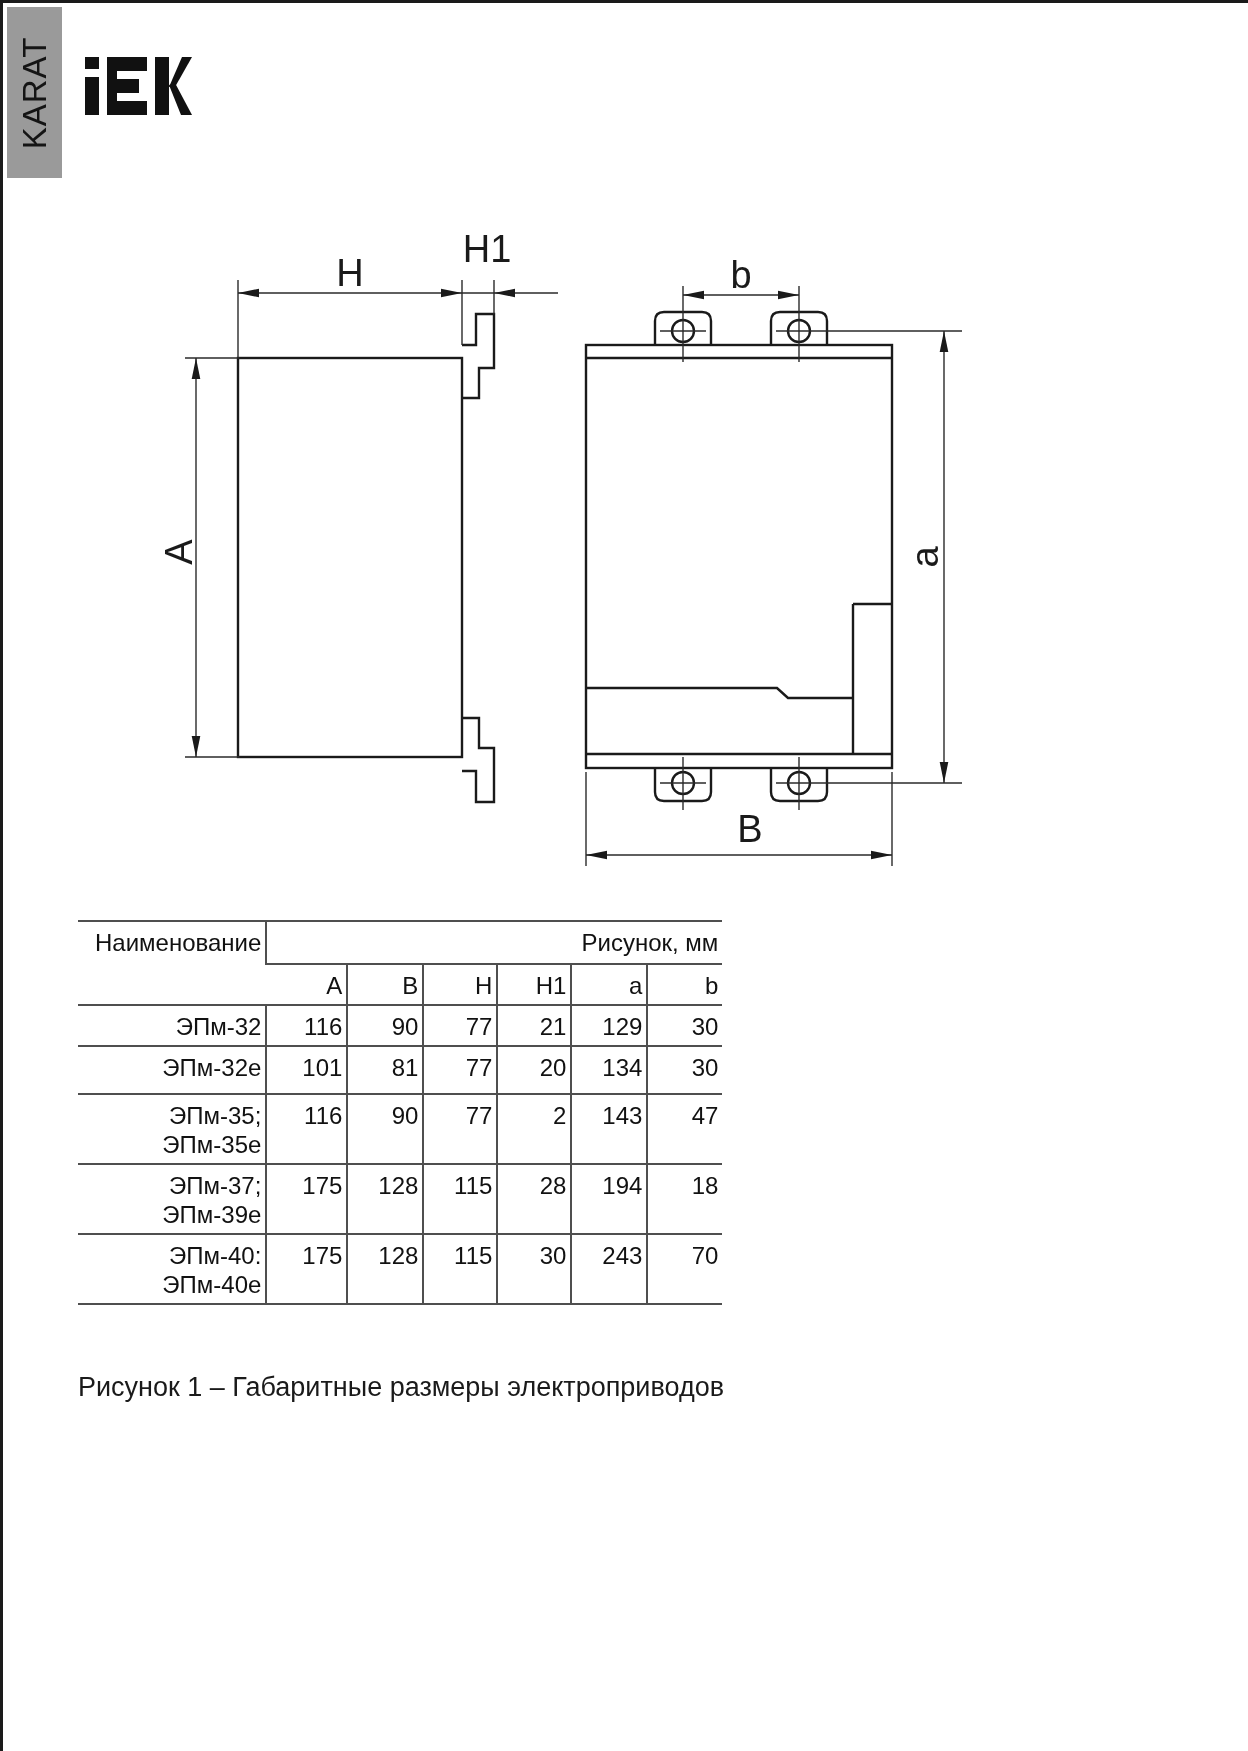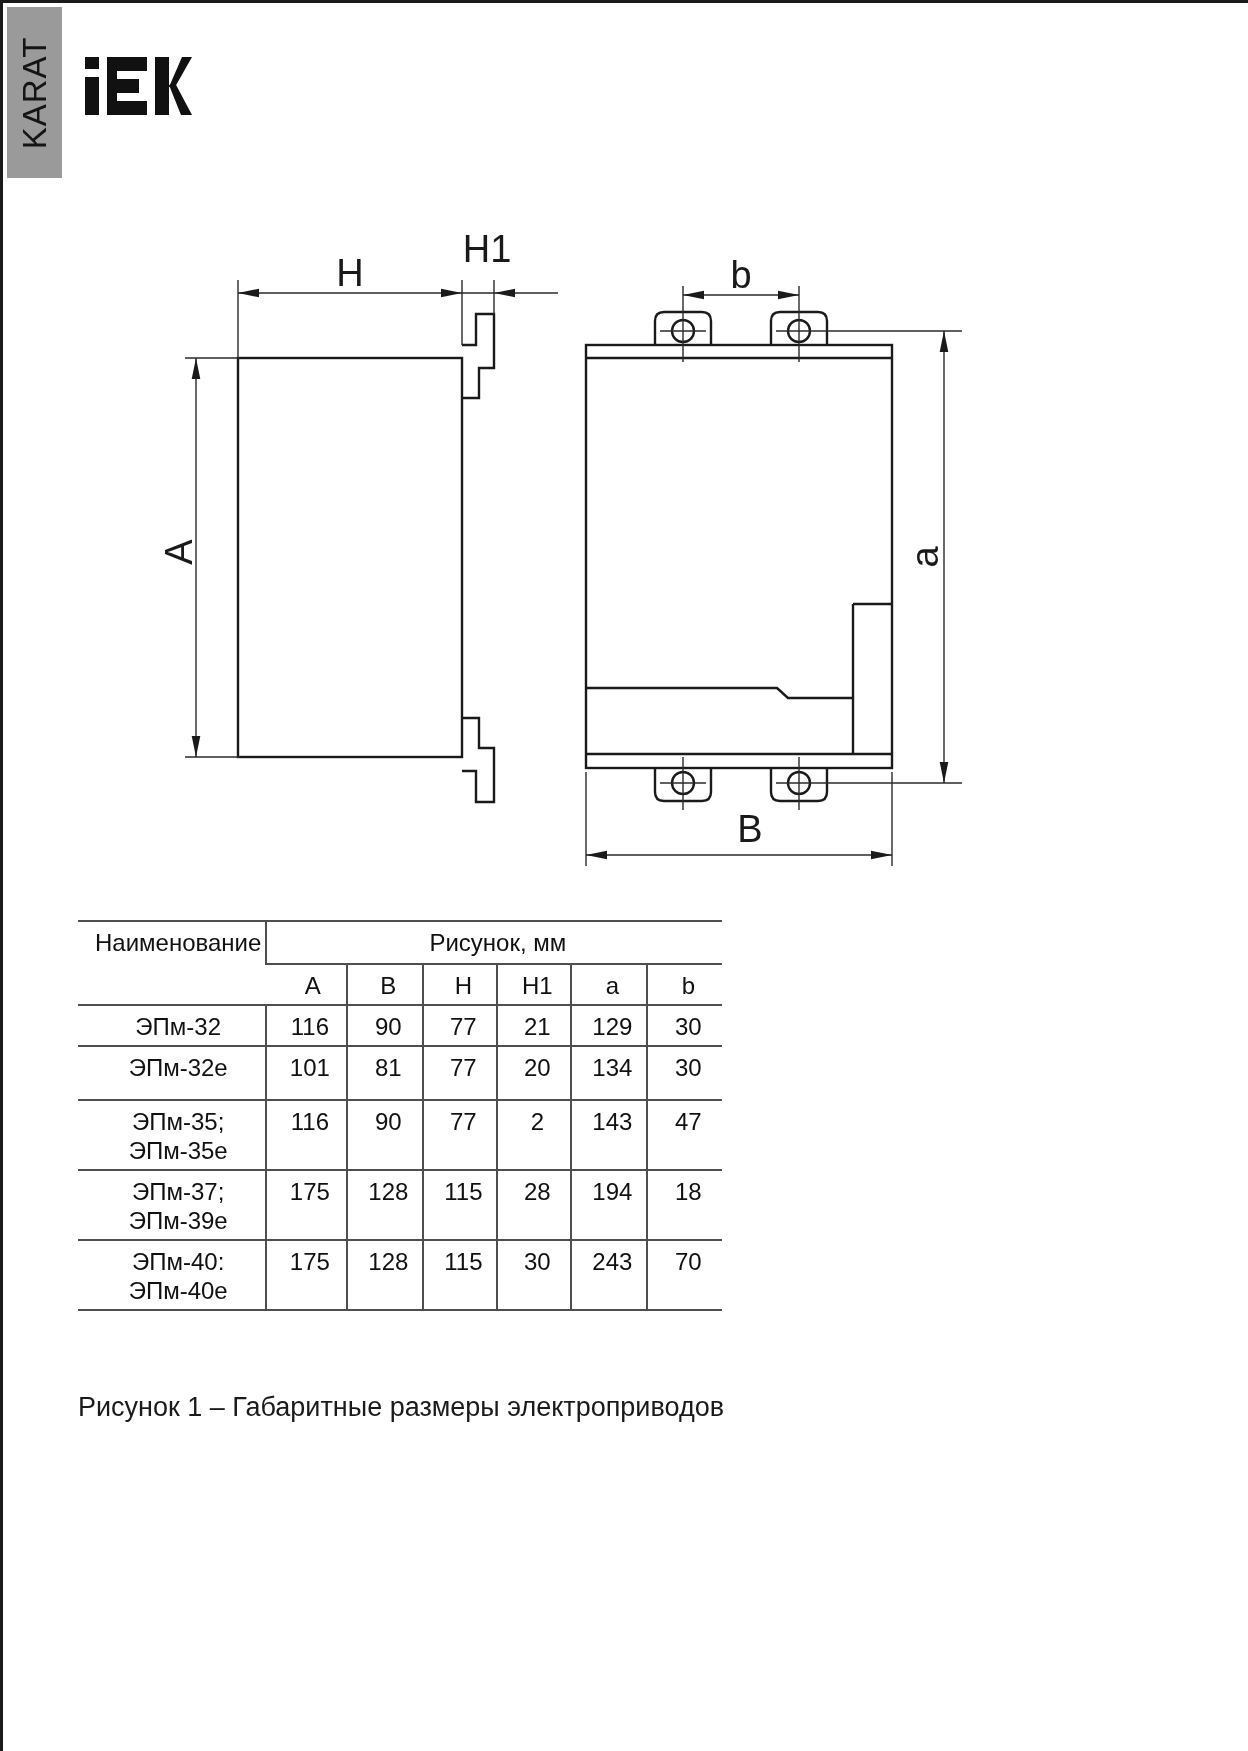--- a/index.html
+++ b/index.html
@@ -11,32 +11,32 @@
   .brand-text{position:absolute;left:50%;top:50%;transform:translate(-50%,-50%) rotate(-90deg);
               font-size:33px;letter-spacing:1px;color:#141414;white-space:nowrap;}
   .logo{position:absolute;left:85px;top:57px;}
   .drawings{position:absolute;left:0;top:0;}
   .drawings .thick{stroke:#1a1a1a;stroke-width:2.4;fill:none;}
   .drawings .thin{stroke:#2a2a2a;stroke-width:1.4;fill:none;}
   .drawings .arw{fill:#1a1a1a;stroke:none;}
   .drawings text{font-family:"Liberation Sans",sans-serif;font-size:38px;fill:#1a1a1a;}
   .dim-table{position:absolute;left:78px;top:920px;border-collapse:collapse;table-layout:fixed;
              font-size:24px;color:#111;}
-  .dim-table th,.dim-table td{font-weight:normal;text-align:center;vertical-align:top;
+  .dim-table th,.dim-table td{font-weight:normal;text-align:right;vertical-align:top;
              border-bottom:2px solid #4f4f4f;border-left:2px solid #4f4f4f;
              padding:6px 4px 4px 10px;line-height:29px;}
   .dim-table tr:first-child th{border-top:2px solid #4f4f4f;}
   .dim-table th:first-child,.dim-table td:first-child{border-left:none;padding-left:17px;}
   .dim-table .c-name{width:160px;}
   .dim-table .c-a{width:59px;}.dim-table .c-b{width:60px;}.dim-table .c-h{width:58px;}
   .dim-table .c-h1{width:58px;}.dim-table .c-aa{width:60px;}.dim-table .c-bb{width:60px;}
   .dim-table .rh1{height:43px;}.dim-table .rh2{height:40px;}
-  .dim-table .r1{height:40px;}.dim-table .r2{height:54px;}
+  .dim-table .r1{height:40px;}.dim-table .r2{height:48px;}
   .dim-table .r3{height:67px;}.dim-table .r4{height:64px;}.dim-table .r5{height:63px;}
-  .caption{position:absolute;left:78px;top:1372px;font-size:27px;color:#1a1a1a;white-space:nowrap;margin-top:20px;}
+  .caption{position:absolute;left:78px;top:1372px;font-size:27px;color:#1a1a1a;white-space:nowrap;}
 </style>
 </head>
 <body>
 
 <div class="page">
 
   <div class="edge-top"></div>
   <div class="edge-left"></div>
 
   <div class="brand-bar">

